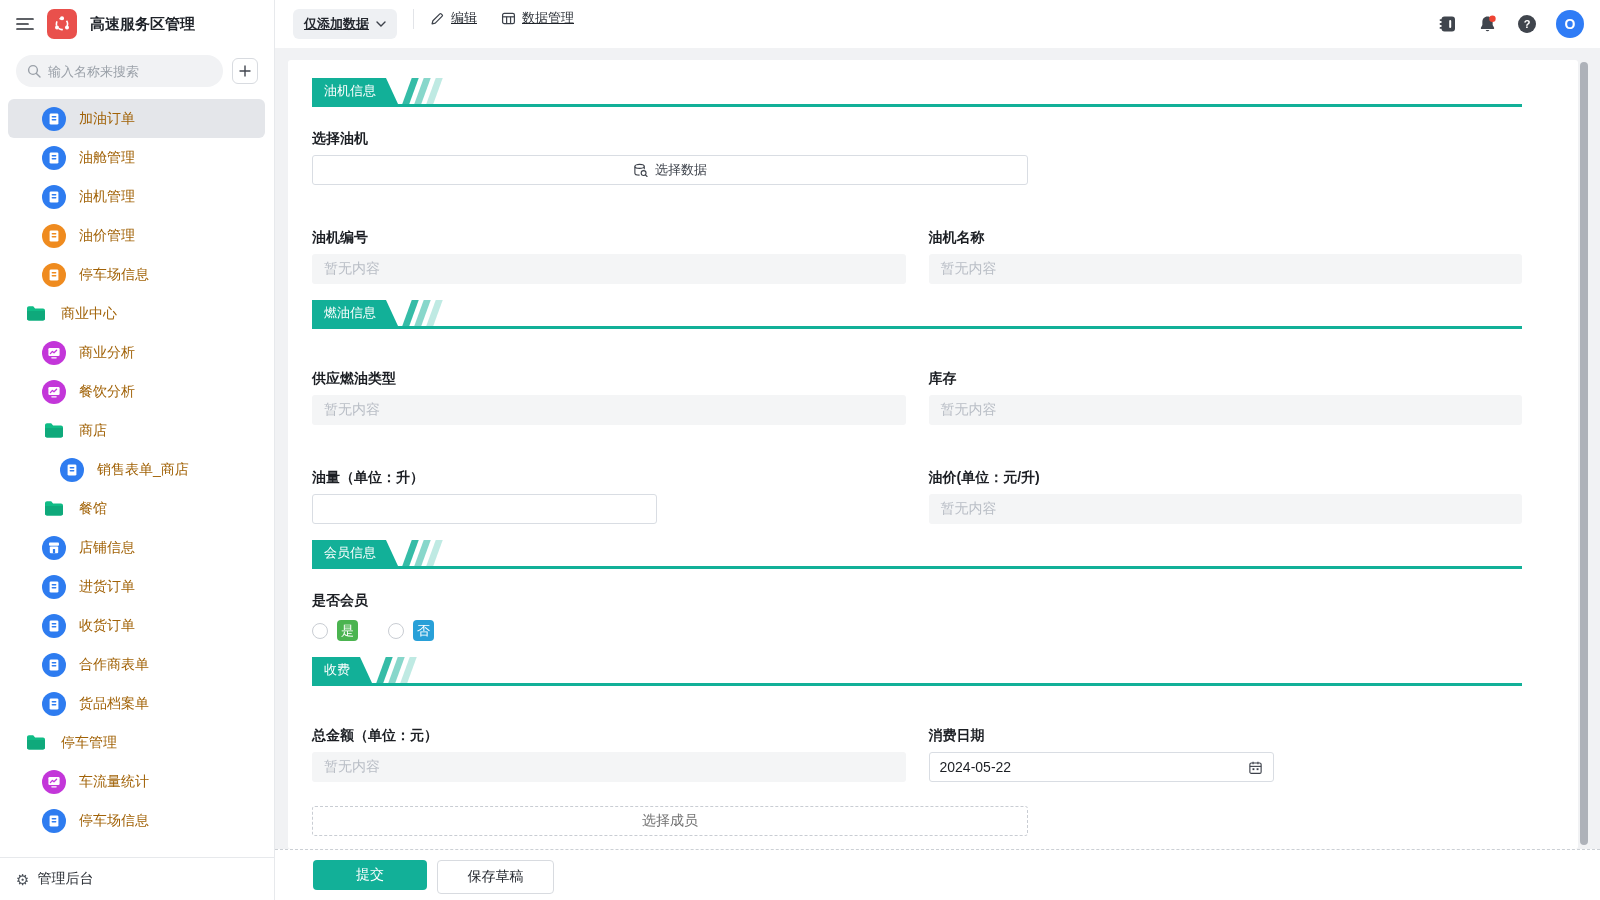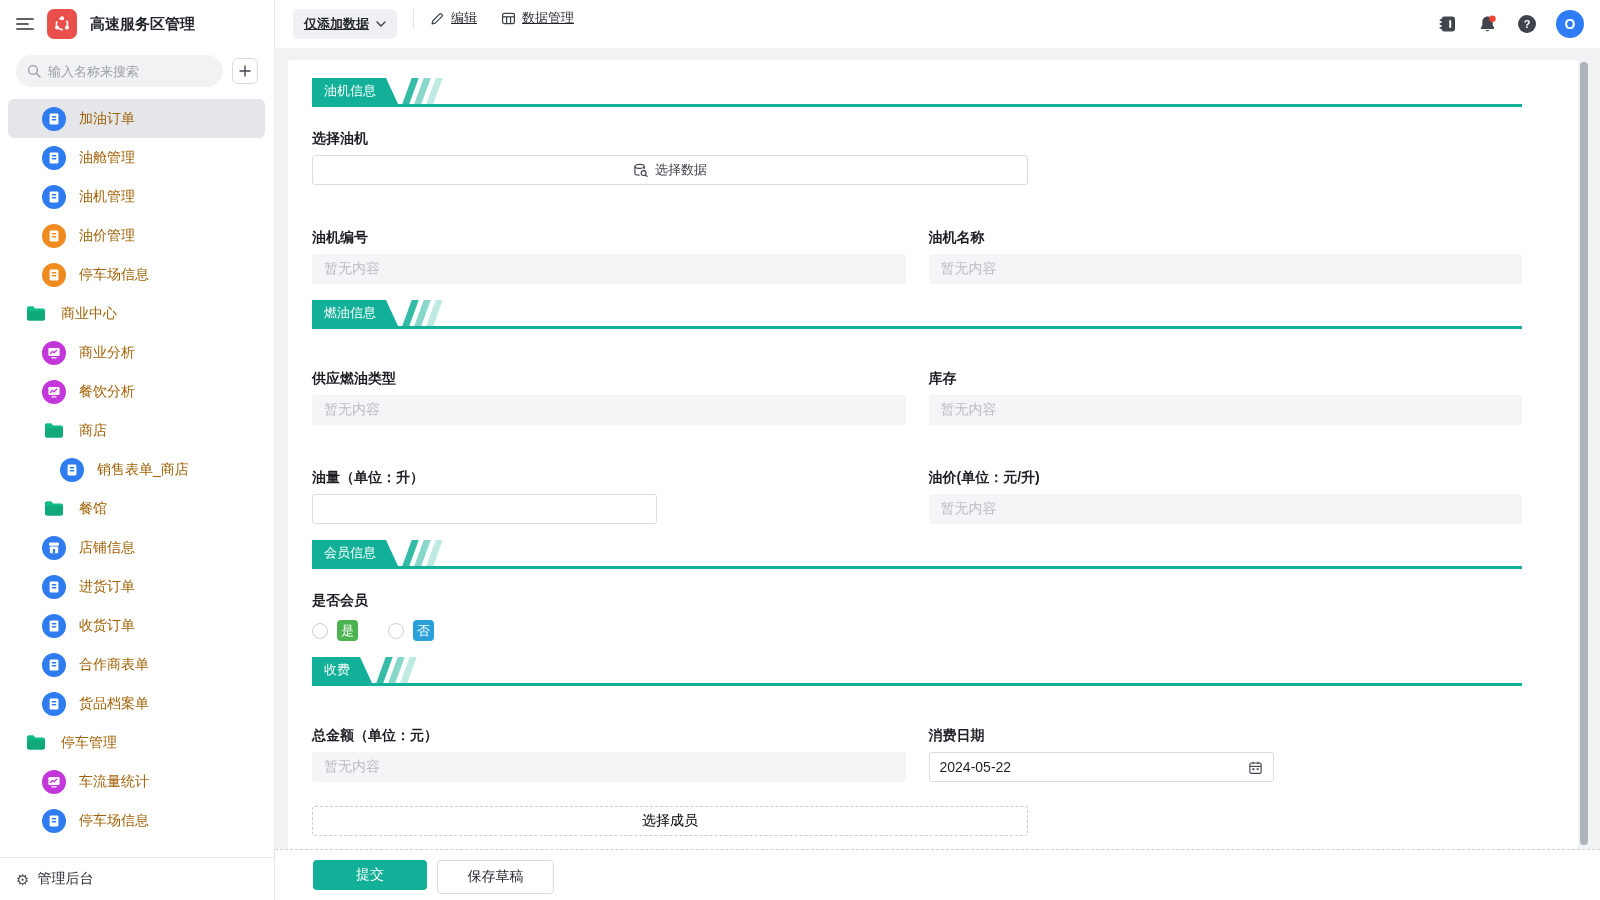--- a/index.html
+++ b/index.html
@@ -80,21 +80,21 @@
     padding:0 12px; font-size:14px; color:#b9bec6; }
   .input-white { height:30px; width:345px; border:1px solid #d9dde3; border-radius:3px;
     background:#fff; outline:none; padding:0 10px; font-size:14px; font-family:inherit; }
   .select-data-btn { height:30px; width:716px; border:1px solid #d9dde3; border-radius:3px;
     background:#fff; display:flex; align-items:center; justify-content:center; gap:7px;
     font-size:13px; color:#3c414a; cursor:pointer; font-family:inherit; }
   .date-input { height:30px; width:345px; border:1px solid #d9dde3; border-radius:3px; background:#fff;
     display:flex; align-items:center; justify-content:space-between; padding:0 10px;
     font-size:14px; color:#1c1f24; cursor:pointer; }
   .dashed-box { height:30px; width:716px; border:1px dashed #c9cdd3; border-radius:3px;
-    display:flex; align-items:center; justify-content:center; font-size:14px; color:#000000; cursor:pointer; }
+    display:flex; align-items:center; justify-content:center; font-size:14px; color:#737373; cursor:pointer; }
   .member-row { display:flex; align-items:center; gap:30px; margin-top:10px; }
   .member-opt { display:flex; align-items:center; gap:9px; cursor:pointer; }
   .radio { width:16px; height:16px; border:1px solid #c9cdd3; border-radius:50%; background:#fff; }
   .chip { height:21px; min-width:21px; padding:0 4px; border-radius:4px; color:#fff; font-size:13px;
     display:flex; align-items:center; justify-content:center; }
   .chip-yes { background:#4bb450; }
   .chip-no { background:#28a0d8; }
 </style>
 </head>
 <body>

